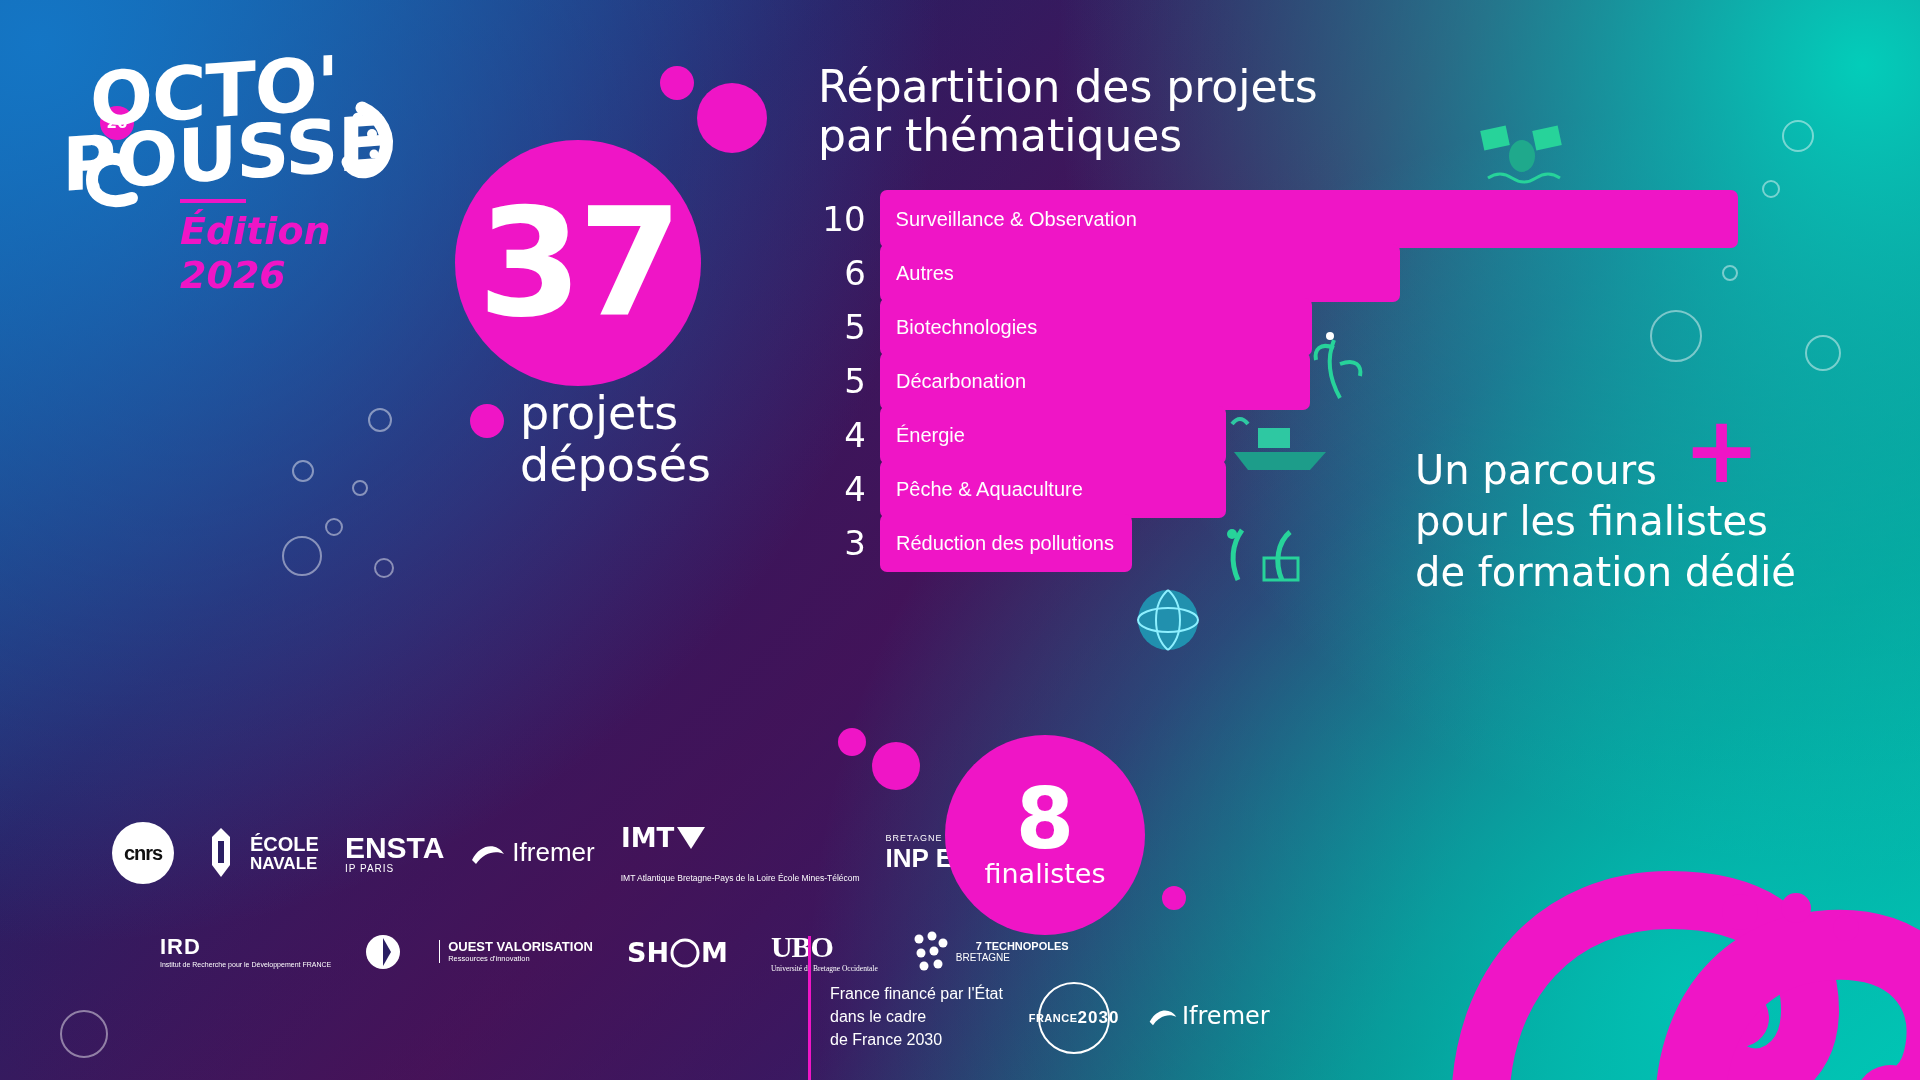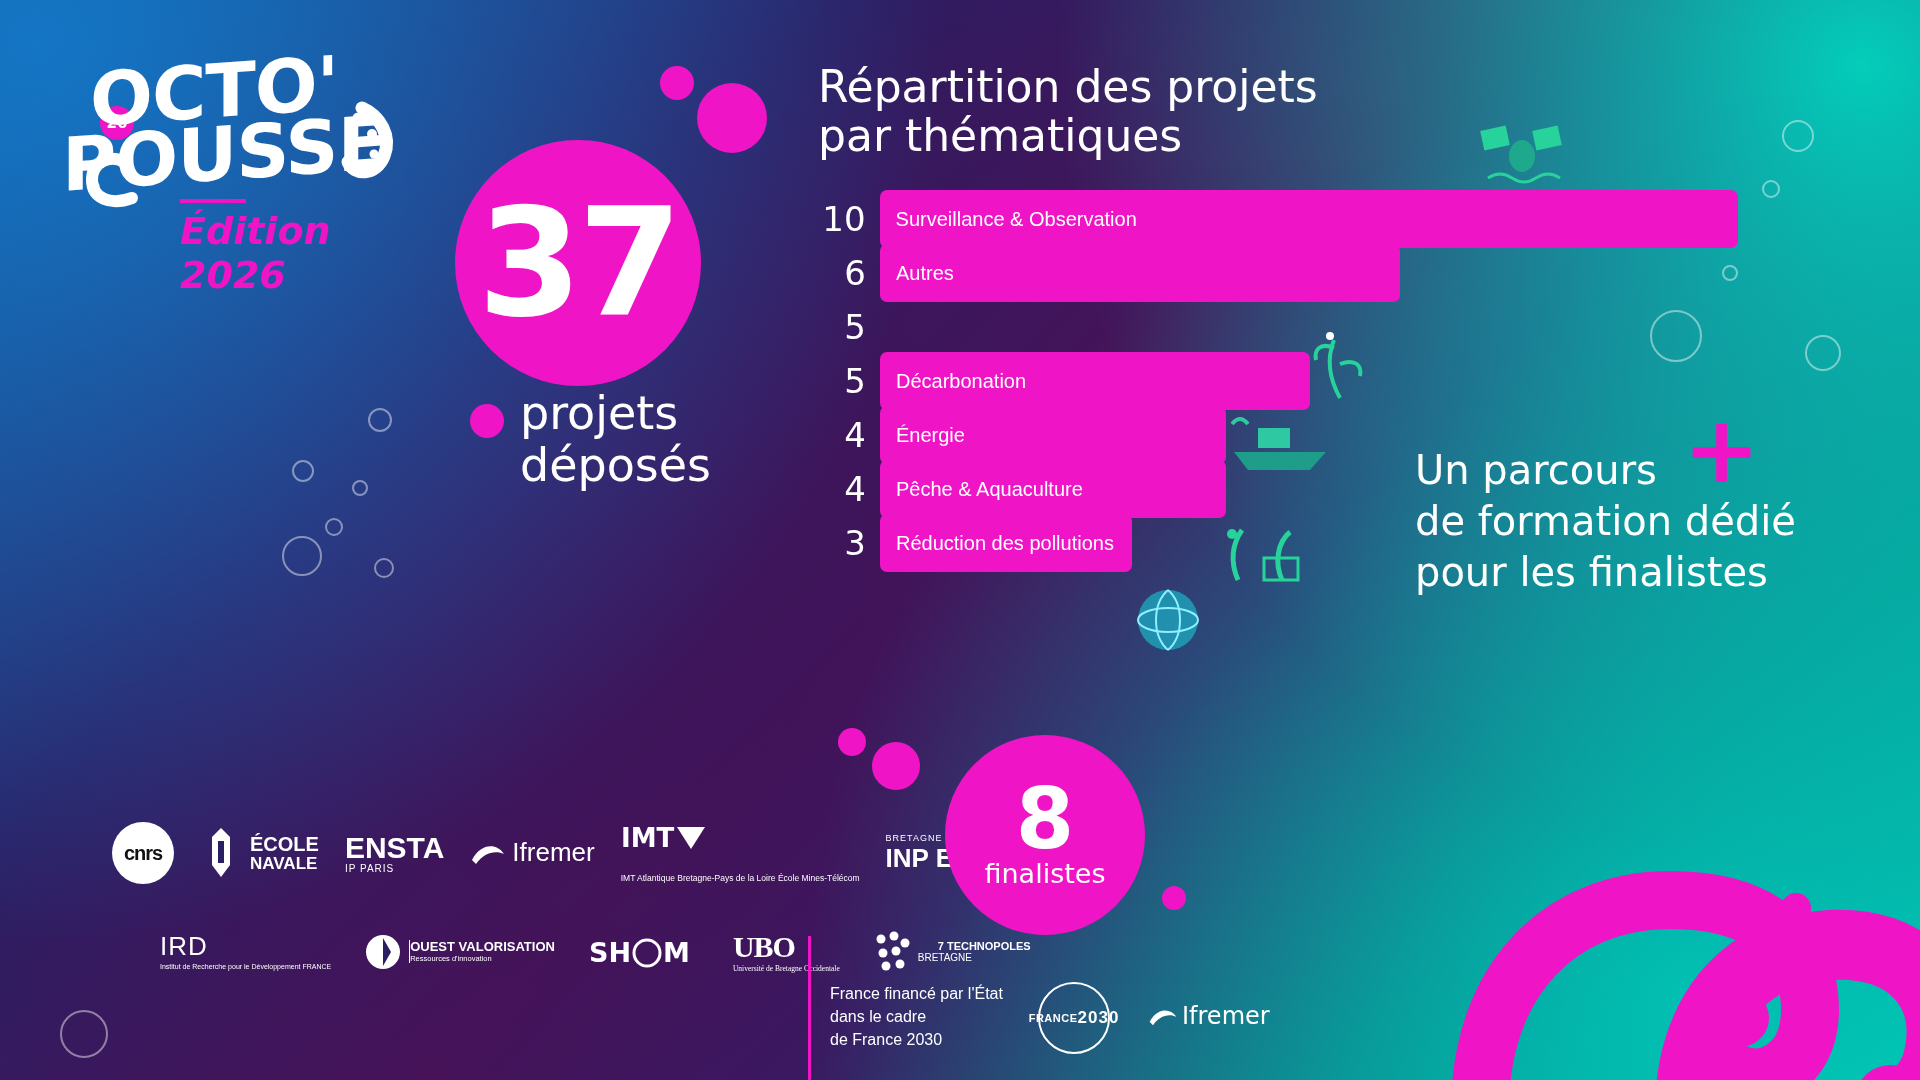--- a/index.html
+++ b/index.html
@@ -398,20 +398,23 @@
       </div>
     </div>
     <div class="bar-row">
       <div class="bar-val">6</div>
       <div class="bar" style="width:520px;">
         <span class="bar-label">Autres</span>
       </div>
     </div>
     <div class="bar-row">
       <div class="bar-val">5</div>
+      <div class="bar" style="width:432px;">
+        <span class="bar-label">Biotechnologies</span>
+      </div>
     </div>
     <div class="bar-row">
       <div class="bar-val">5</div>
       <div class="bar" style="width:430px;">
         <span class="bar-label">Décarbonation</span>
       </div>
     </div>
     <div class="bar-row">
       <div class="bar-val">4</div>
       <div class="bar" style="width:346px;">
@@ -458,22 +461,22 @@
   <svg style="position:absolute; left:1128px; top:580px;" width="80" height="80" viewBox="0 0 80 80">
     <circle cx="40" cy="40" r="30" fill="#1f9fb8" opacity="0.85"></circle>
     <ellipse cx="40" cy="40" rx="30" ry="12" fill="none" stroke="#8ef0ff" stroke-width="2"></ellipse>
     <path d="M40 10 C 24 24, 24 56, 40 70" fill="none" stroke="#8ef0ff" stroke-width="2"></path>
     <path d="M40 10 C 56 24, 56 56, 40 70" fill="none" stroke="#8ef0ff" stroke-width="2"></path>
   </svg>
 
   <div id="plus-sign">+</div>
   <div id="right-text">
     <div>Un parcours</div>
+    <div>pour les finalistes</div>
     <div>de formation dédié</div>
-    <div>pour les finalistes</div>
   </div>
 
 
   <div id="logos-row1">
     <div class="plogo plogo-circle">cnrs</div>
     <div class="plogo" style="gap:8px;">
       <svg width="42" height="56" viewBox="0 0 42 56">
         <path d="M21 3 L30 12 L30 40 L21 52 L12 40 L12 12 Z" fill="#ffffff"></path>
         <rect x="18" y="16" width="6" height="22" fill="#2a1f63"></rect>
       </svg>
@@ -502,29 +505,29 @@
       <div style="font-size:8.5px; line-height:1.25; color:#fff;">IMT Atlantique Bretagne-Pays de la Loire École Mines-Télécom</div>
     </div>
     <div class="plogo" style="flex-direction:column; align-items:flex-start;">
       <div style="font-size:9px; letter-spacing:1px; color:#fff;">BRETAGNE · UBO</div>
       <div style="font-size:26px; font-weight:bold; color:#fff;">INP Enib</div>
     </div>
   </div>
 
   <div id="logos-row2">
     <div class="plogo" style="flex-direction:column; align-items:flex-start;">
-      <div style="font-size:26px; font-weight:normal; color:#fff; letter-spacing:1px;">IRD</div>
+      <div style="font-size:22px; font-weight:bold; color:#fff; letter-spacing:1px;">IRD</div>
       <div style="font-size:7px; color:#fff; line-height:1.3;">Institut de Recherche pour le Développement FRANCE</div>
     </div>
     <div class="plogo" style="gap:8px;">
       <svg width="36" height="36" viewBox="0 0 36 36">
         <circle cx="18" cy="18" r="17" fill="#ffffff"></circle>
         <path d="M18 4 L26 18 L18 32 Z" fill="#2a1f63"></path>
       </svg>
-      <div style="border-left:1px solid #fff; ">
+      <div style="border-left:1px solid #fff; padding-left:8px;margin-left:30px;">
         <div style="font-size:13px; font-weight:bold; color:#fff; line-height:1.1;">OUEST VALORISATION</div>
         <div style="font-size:7.5px; color:#fff;">Ressources d'innovation</div>
       </div>
     </div>
     <div class="plogo">
       <svg width="110" height="40" viewBox="0 0 110 40">
         <text x="0" y="30" fill="#ffffff" font-family="DejaVu Sans, sans-serif" font-size="27" font-weight="bold">SH</text>
         <circle cx="58" cy="21" r="13" fill="none" stroke="#ffffff" stroke-width="3"></circle>
         <text x="74" y="30" fill="#ffffff" font-family="DejaVu Sans, sans-serif" font-size="27" font-weight="bold">M</text>
       </svg>

